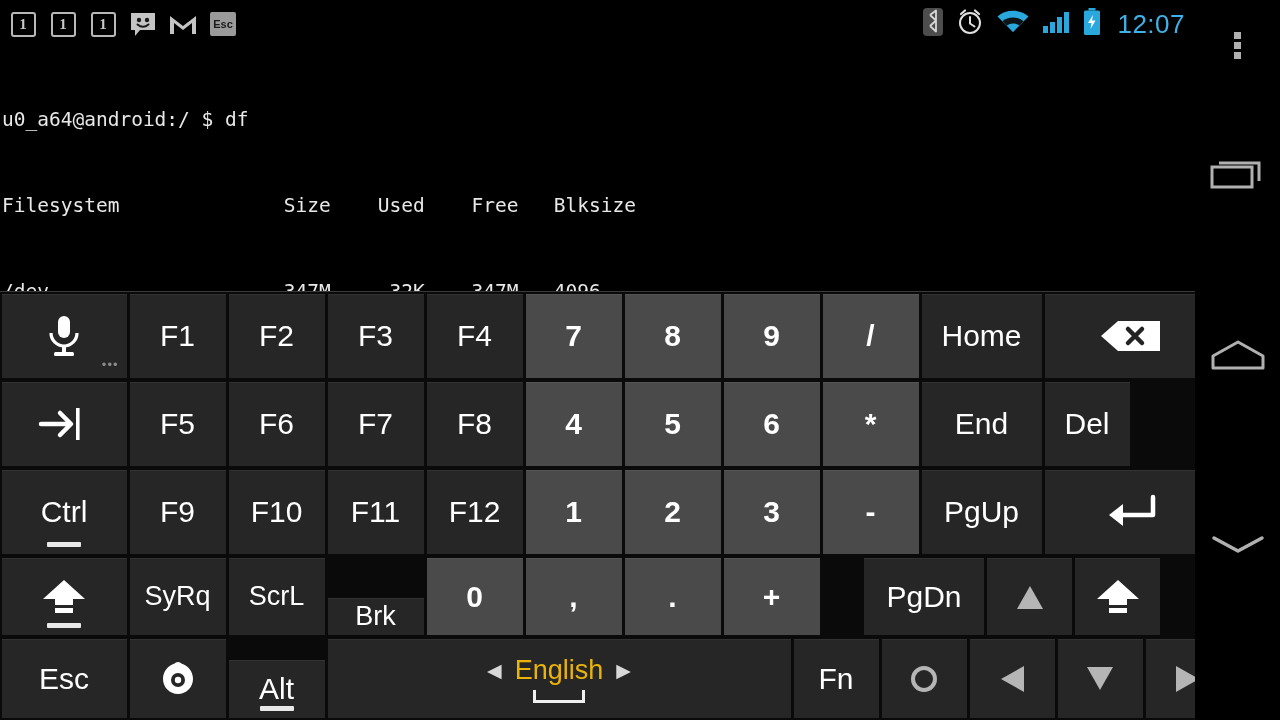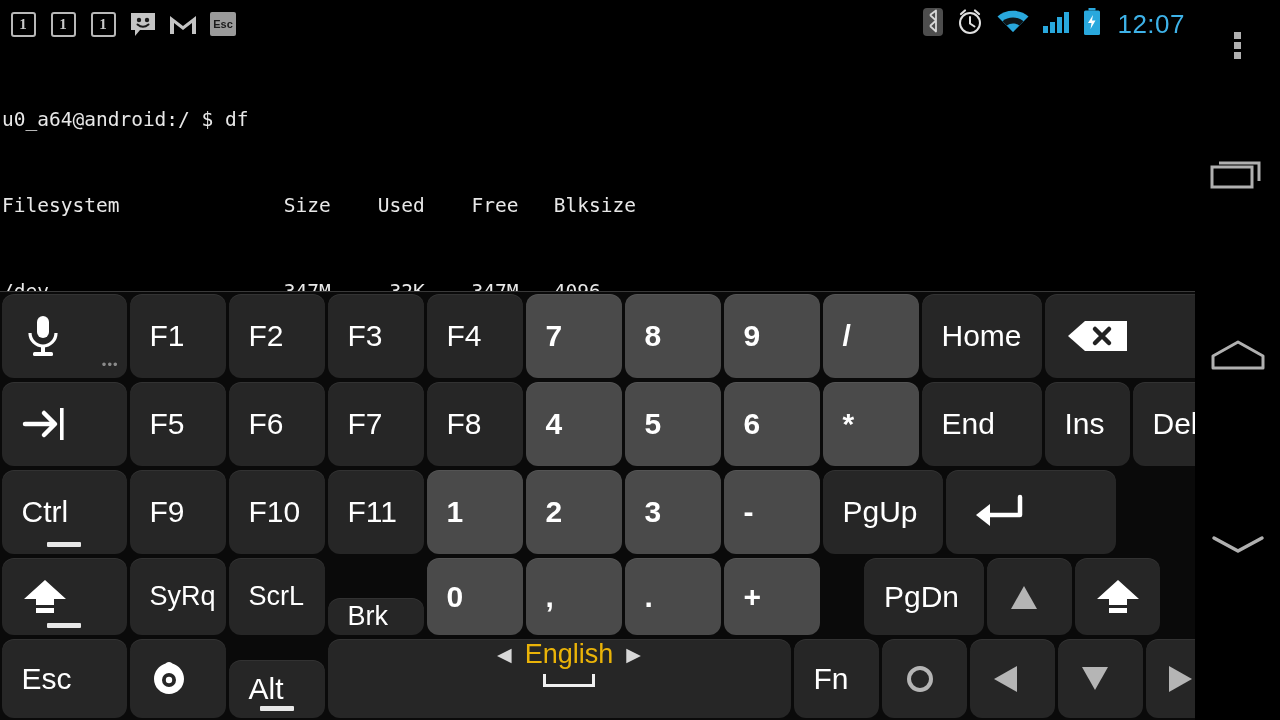--- a/index.html
+++ b/index.html
@@ -47,27 +47,26 @@
   #keyboard {
     position:absolute; left:0; top:291px; width:1195px; height:429px;
     background:#0a0a0a; border-top:1px solid #3a3a3a;
   }
   .krow { display:flex; width:100%; }
   .krow.r1, .krow.r2, .krow.r3 { height:88px; }
   .krow.r4 { height:81px; }
   .krow.r5 { height:83px; }
 
   .key {
-    position:relative; margin:2px 1.5px; border-radius:12px;
+    position:relative; margin:2px 1.5px; border-radius:0;
     background:#262626;
-    display:flex; align-items:center; 
+    display:flex; align-items:center; justify-content:center;
     color:#fff; font-size:30px; font-weight:400;
     flex-shrink:0; user-select:none;
     box-shadow:inset 0 1px 0 rgba(255,255,255,0.06);
-    padding-left:20px;
   }
   .key.num { background:#4a4a4a; font-weight:bold; }
   .key.small { font-size:27px; }
   .key .mod-underline {
     position:absolute; bottom:7px; left:50%; transform:translateX(-50%);
     width:34px; height:5px; background:#e8e8e8; border-radius:1px;
   }
   .key .dots {
     position:absolute; right:8px; bottom:7px; color:#8a8a8a;
     font-size:13px; letter-spacing:1px; line-height:1;
@@ -253,39 +252,39 @@
         <div class="key num" style="width: 96px;">
           <span>6</span>
         </div>
         <div class="key num" style="width: 96px;">
           <span>*</span>
         </div>
         <div class="key" style="width: 120px;">
           <span>End</span>
         </div>
         <div class="key" style="width: 85px;">
-          <span>Ins</span>
-        </div>
-        <div class="key" style="width: 85px;">
           <span>Del</span>
         </div>
       </div>
       <div class="krow r3">
         <div class="key" style="width: 125px;">
           <span>Ctrl</span>
           <span class="mod-underline"></span>
         </div>
         <div class="key" style="width: 96px;">
           <span>F9</span>
         </div>
         <div class="key" style="width: 96px;">
           <span>F10</span>
         </div>
         <div class="key" style="width: 96px;">
           <span>F11</span>
+        </div>
+        <div class="key" style="width: 96px;">
+          <span>F12</span>
         </div>
         <div class="key num" style="width: 96px;">
           <span>1</span>
         </div>
         <div class="key num" style="width: 96px;">
           <span>2</span>
         </div>
         <div class="key num" style="width: 96px;">
           <span>3</span>
         </div>

